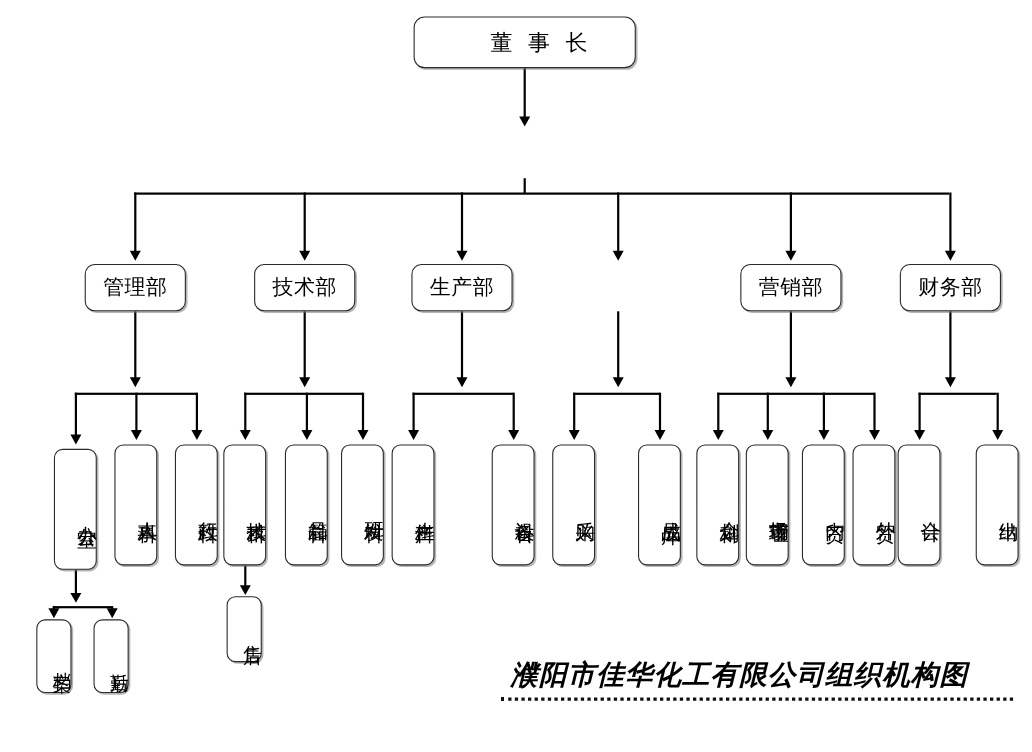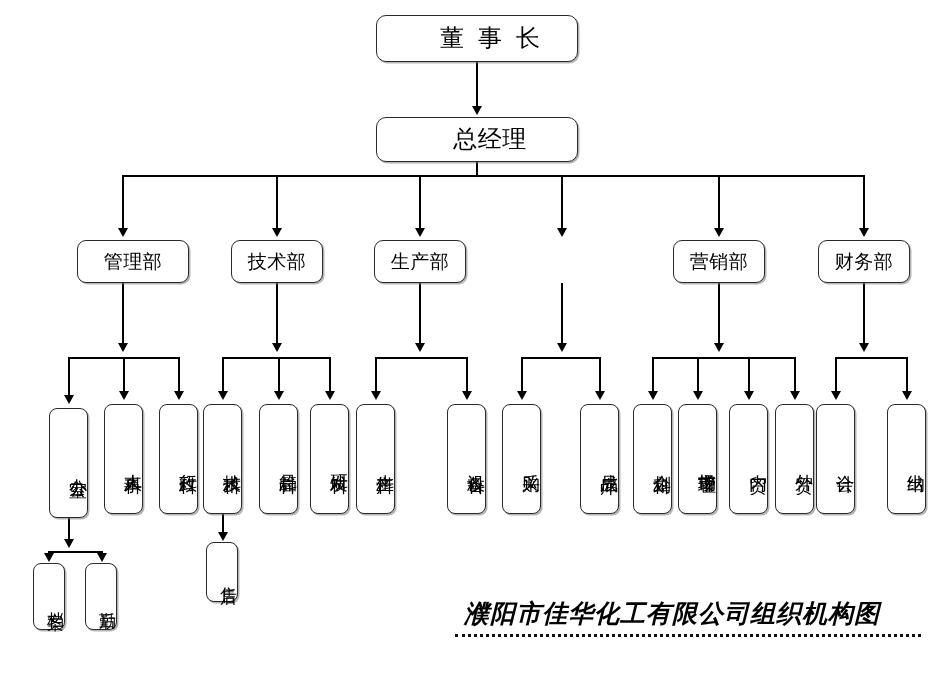--- a/index.html
+++ b/index.html
@@ -25,21 +25,21 @@
     display: flex;
     align-items: center;
     justify-content: center;
     color: #000000;
     line-height: 1.02;
     letter-spacing: 0.5px;
     box-shadow: 1.5px 1.5px 0 0 rgba(120,120,120,0.55);
   }
   .node.top {
     border-radius: 10px;
-    font-size: 24px;
+    font-size: 20px;
     padding-left: 26px;
   }
   .node.dept {
     border-radius: 9px;
     font-size: 19px;
   }
   .node.unit,
   .node.leaf {
     border-radius: 8px;
     writing-mode: vertical-rl;
@@ -182,25 +182,22 @@
     <div class="arrow" style="left:97px; top:553px;"></div>
 
     <div class="vline" style="left:222px; top:514px; height:22px;"></div>
     <div class="arrow" style="left:218px; top:532px;"></div>
   </div>
 
   <div class="node top chairman" style="left:376px; top:15px; width:202px; height:47px;">
     <span>董事长</span>
   </div>
 
-  <div class="node top" style="left:376px; top:117px; width:202px; height:45px;">
-    <span>总经理</span>
-  </div>
-
-  <div class="node dept" style="left:77px; top:240px; width:112px; height:43px;font-family:Liberation Serif, serif;">
+
+  <div class="node dept" style="left:77px; top:240px; width:92px; height:43px;font-family:Liberation Serif, serif;">
     <span>管理部</span>
   </div>
   <div class="node dept" style="left:231px; top:240px; width:92px; height:43px;">
     <span>技术部</span>
   </div>
   <div class="node dept" style="left:374px; top:240px; width:92px; height:43px;">
     <span>生产部</span>
   </div>
   <div class="node dept" style="left:673px; top:240px; width:92px; height:43px;">
     <span>营销部</span>

